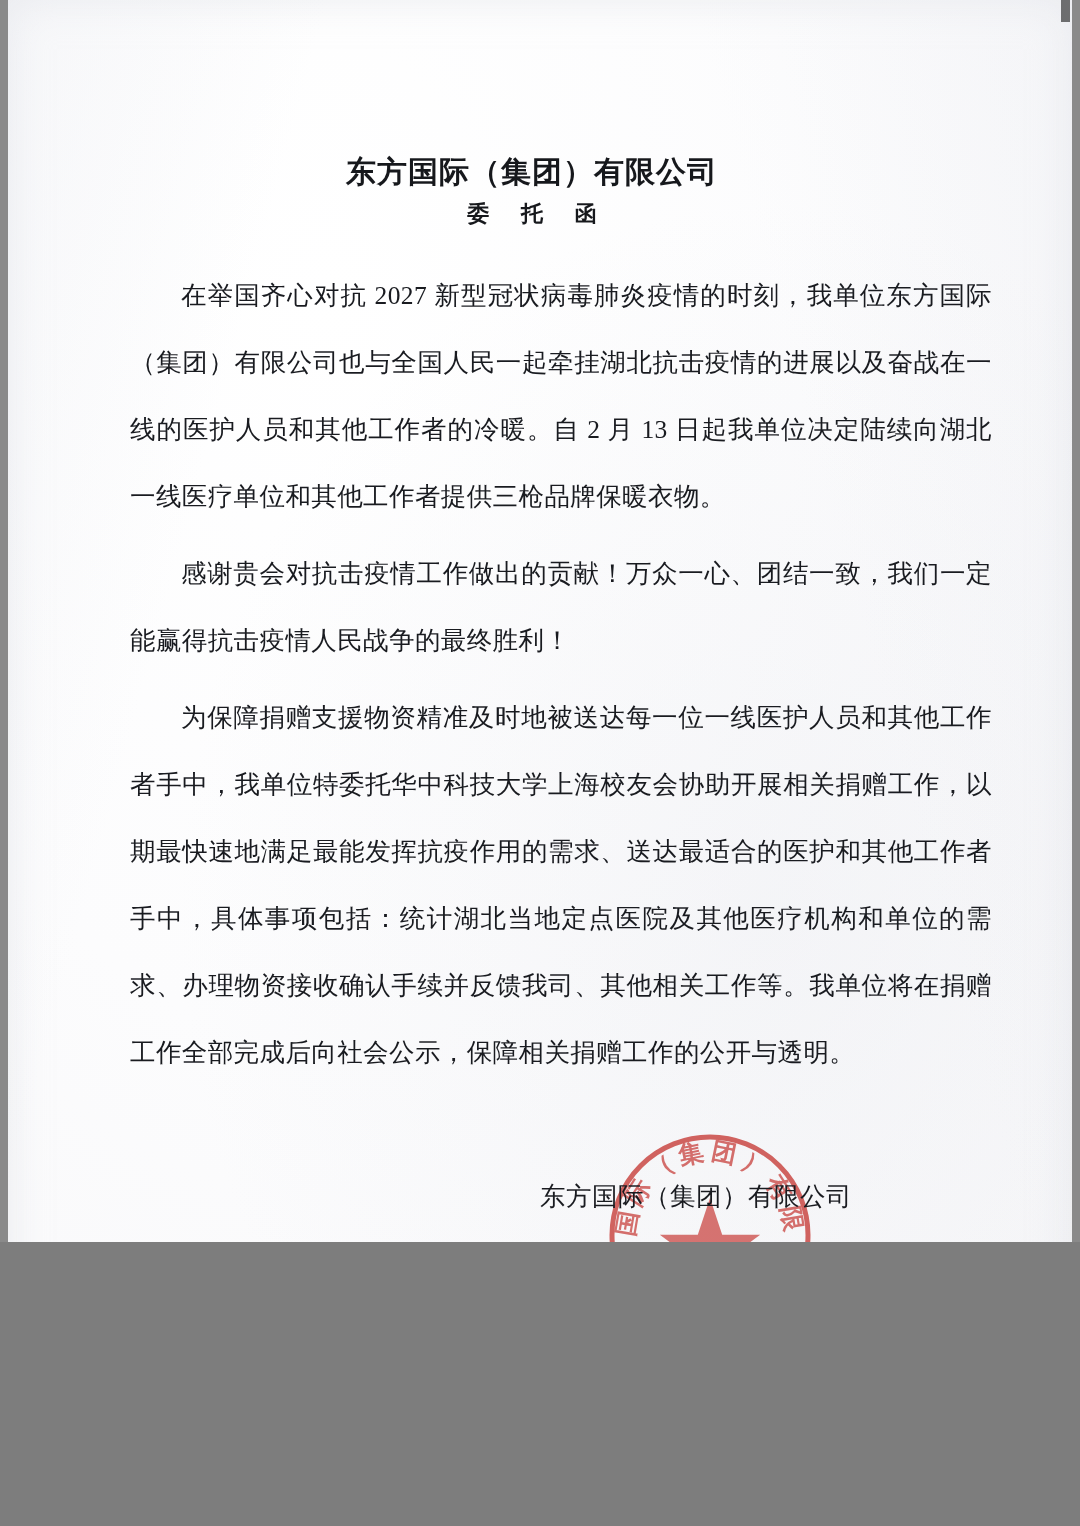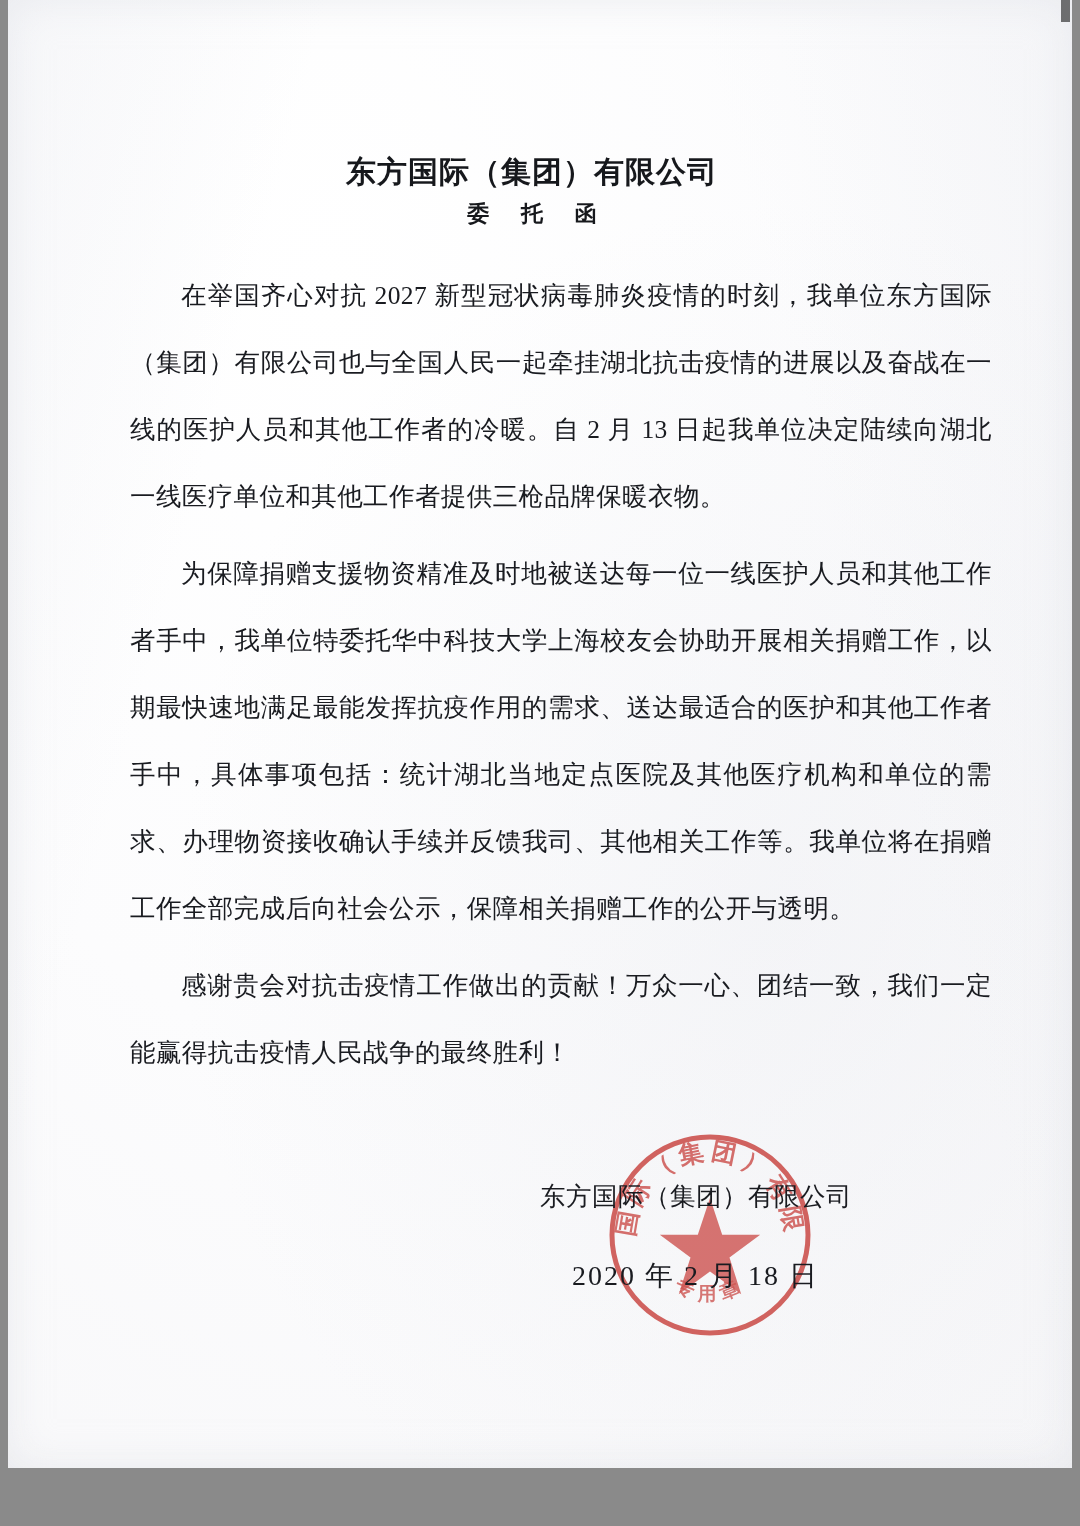--- a/index.html
+++ b/index.html
@@ -4,21 +4,21 @@
 <style>
   html, body {
     margin: 0;
     padding: 0;
     background: #7d7d7d;
   }
 
   .page {
     position: relative;
     width: 1080px;
-    height: 1526px;
+    height: 1242px;
     overflow: hidden;
     background: #8a8a8a;
     font-family: "Liberation Serif", "DejaVu Serif", serif;
   }
 
   
   .paper {
     position: absolute;
     left: 8px;
     top: 0px;
@@ -168,23 +168,23 @@
 
   <div class="content">
 
     <div class="doc-title">东方国际（集团）有限公司</div>
 
     <div class="doc-subtitle">委 托 函</div>
 
     <div class="body-block">
       <p class="para">在举国齐心对抗 2027 新型冠状病毒肺炎疫情的时刻，我单位东方国际（集团）有限公司也与全国人民一起牵挂湖北抗击疫情的进展以及奋战在一线的医护人员和其他工作者的冷暖。自 2 月 13 日起我单位决定陆续向湖北一线医疗单位和其他工作者提供三枪品牌保暖衣物。</p>
 
+      <p class="para para-gap">感谢贵会对抗击疫情工作做出的贡献！万众一心、团结一致，我们一定能赢得抗击疫情人民战争的最终胜利！</p>
+
       <p class="para">为保障捐赠支援物资精准及时地被送达每一位一线医护人员和其他工作者手中，我单位特委托华中科技大学上海校友会协助开展相关捐赠工作，以期最快速地满足最能发挥抗疫作用的需求、送达最适合的医护和其他工作者手中，具体事项包括：统计湖北当地定点医院及其他医疗机构和单位的需求、办理物资接收确认手续并反馈我司、其他相关工作等。我单位将在捐赠工作全部完成后向社会公示，保障相关捐赠工作的公开与透明。</p>
-
-      <p class="para para-gap">感谢贵会对抗击疫情工作做出的贡献！万众一心、团结一致，我们一定能赢得抗击疫情人民战争的最终胜利！</p>
     </div>
 
     <div class="seal">
       <svg width="210" height="210" viewBox="0 0 210 210" xmlns="http://www.w3.org/2000/svg">
         <defs>
           <path id="sealArc" d="M 30,105 A 75,75 0 0 1 180,105" fill="none"></path>
           <path id="sealArcBottom" d="M 40,105 A 65,65 0 0 0 170,105" fill="none"></path>
         </defs>
 
         <circle cx="105" cy="105" r="98" fill="none" stroke="#c8403c" stroke-width="5" opacity="0.92"></circle>

